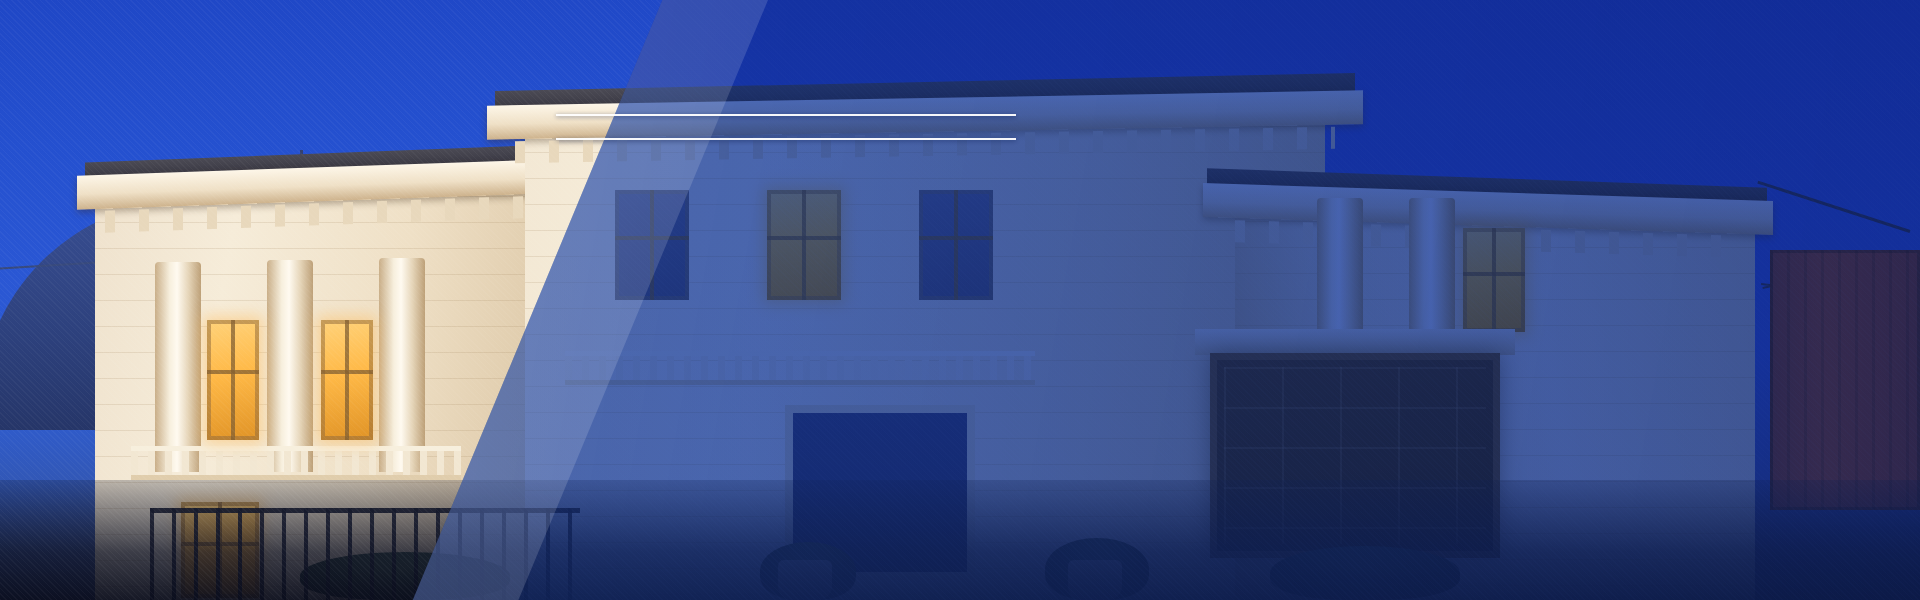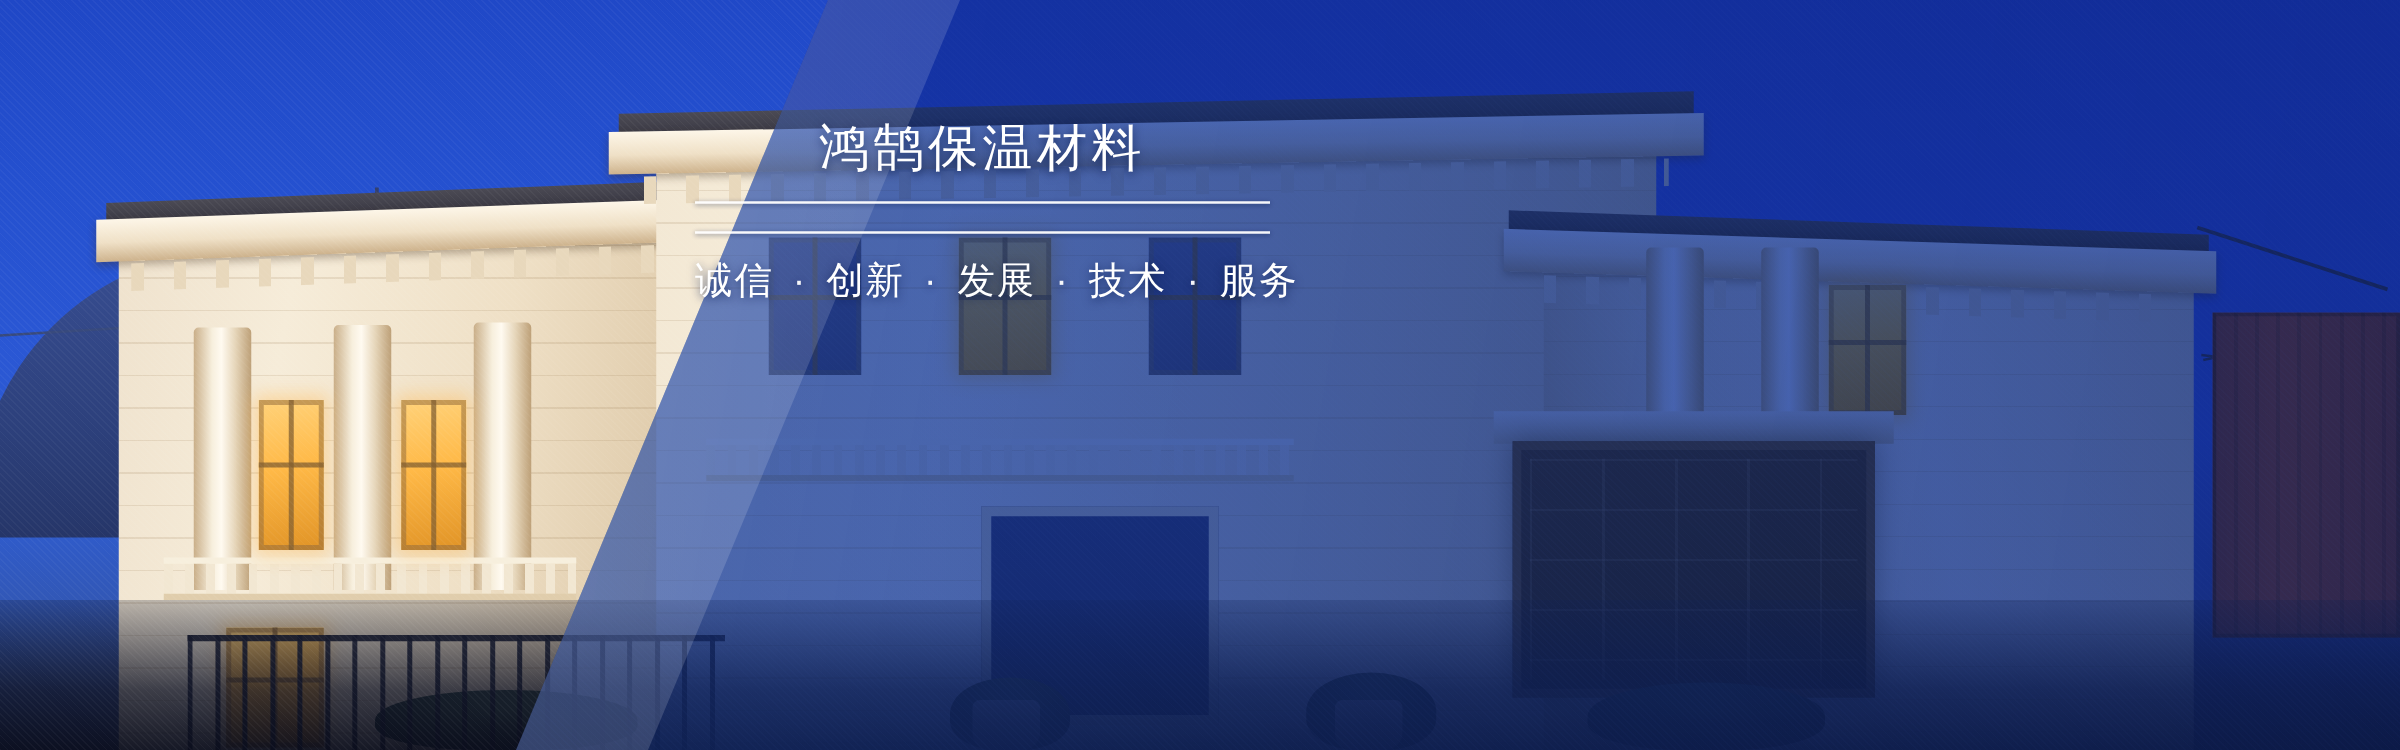--- a/index.html
+++ b/index.html
@@ -319,33 +319,21 @@
     <div class="ground"></div>
     <div class="grain"></div>
   </div>
 
   <div class="overlay"></div>
   <div class="overlay2"></div>
   <div class="streak"></div>
 
   <div class="copy">
 
-    <div class="brand">鸿鹄保温材料</div>
 
     <div class="rule"></div>
 
 
     <div class="rule bottom"></div>
 
-    <div class="tagline">
-      <span>诚信</span>
-      <span class="sep">·</span>
-      <span>创新</span>
-      <span class="sep">·</span>
-      <span>发展</span>
-      <span class="sep">·</span>
-      <span>技术</span>
-      <span class="sep">·</span>
-      <span>服务</span>
-    </div>
 
   </div>
 </div>
 
 </body></html>

